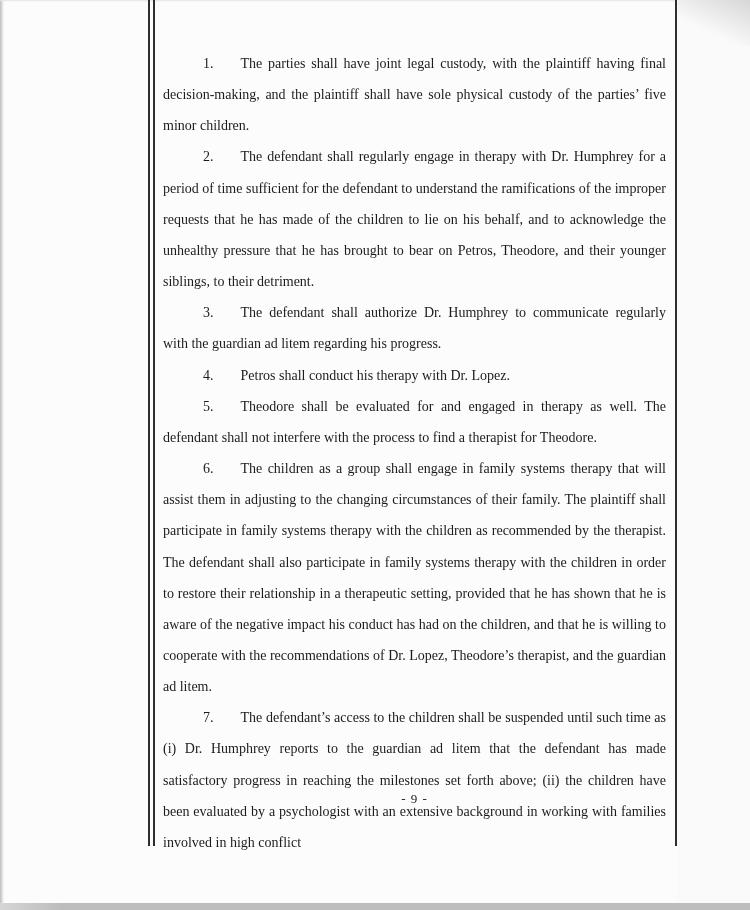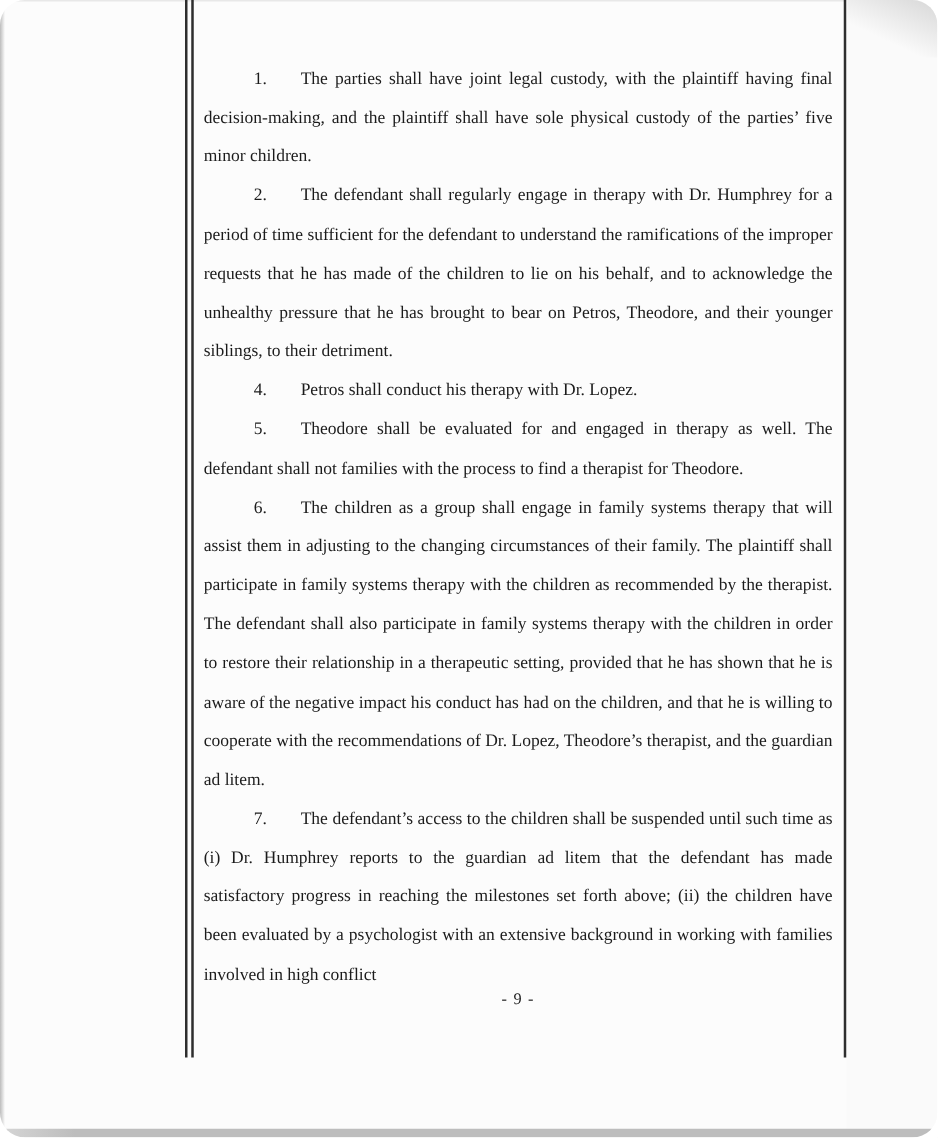--- a/index.html
+++ b/index.html
@@ -7,21 +7,20 @@
     padding: 0;
     background: #ffffff;
   }
   .scan-page {
     position: relative;
     width: 750px;
     height: 910px;
     background: #fcfcfc;
     overflow: hidden;
     font-family: "Liberation Serif", "DejaVu Serif", serif;
-    border-radius: 20px;
   }
   
   .edge-left {
     position: absolute;
     left: 0; top: 0;
     width: 4px; height: 100%;
     background: linear-gradient(to right, #bcbcbc, rgba(252,252,252,0));
   }
   .edge-top {
     position: absolute;
@@ -102,22 +101,23 @@
   <div class="edge-top"></div>
   <div class="right-gutter"></div>
   <div class="corner-shade"></div>
 
   <div class="double-rule"></div>
   <div class="right-rule"></div>
 
   <div class="text-block">
     <p><span>1.</span><span class="para-gap"></span><span>The parties shall have joint legal custody, with the plaintiff having final decision-making, and the plaintiff shall have sole physical custody of the parties’ five minor children.</span></p>
     <p><span>2.</span><span class="para-gap"></span><span>The defendant shall regularly engage in therapy with Dr. Humphrey for a period of time sufficient for the defendant to understand the ramifications of the improper requests that he has made of the children to lie on his behalf, and to acknowledge the unhealthy pressure that he has brought to bear on Petros, Theodore, and their younger siblings, to their detriment.</span></p>
+    <p><span>3.</span><span class="para-gap"></span><span>The defendant shall authorize Dr. Humphrey to communicate regularly with the guardian ad litem regarding his progress.</span></p>
     <p><span>4.</span><span class="para-gap"></span><span>Petros shall conduct his therapy with Dr. Lopez.</span></p>
-    <p><span>5.</span><span class="para-gap"></span><span>Theodore shall be evaluated for and engaged in therapy as well.  The defendant shall not families with the process to find a therapist for Theodore.</span></p>
+    <p><span>5.</span><span class="para-gap"></span><span>Theodore shall be evaluated for and engaged in therapy as well.  The defendant shall not interfere with the process to find a therapist for Theodore.</span></p>
     <p><span>6.</span><span class="para-gap"></span><span>The children as a group shall engage in family systems therapy that will assist them in adjusting to the changing circumstances of their family.  The plaintiff shall participate in family systems therapy with the children as recommended by the therapist.  The defendant shall also participate in family systems therapy with the children in order to restore their relationship in a therapeutic setting, provided that he has shown that he is aware of the negative impact his conduct has had on the children, and that he is willing to cooperate with the recommendations of Dr. Lopez, Theodore’s therapist, and the guardian ad litem.</span></p>
     <p><span>7.</span><span class="para-gap"></span><span>The defendant’s access to the children shall be suspended until such time as (i) Dr. Humphrey reports to the guardian ad litem that the defendant has made satisfactory progress in reaching the milestones set forth above; (ii) the children have been evaluated by a psychologist with an extensive background in working with families involved in high conflict</span></p>
   </div>
 
   <div class="page-number">- 9 -</div>
 
   <div class="bottom-bar"></div>
 
 </div>
 

